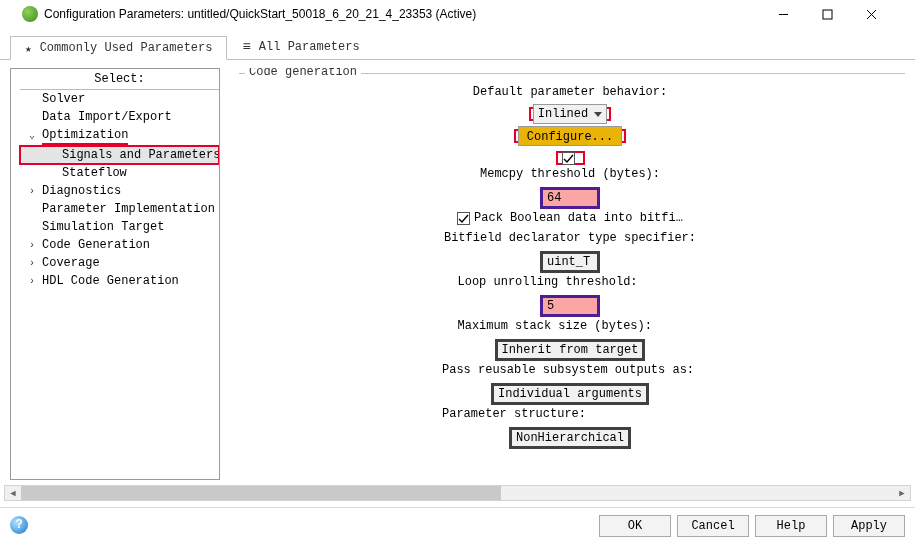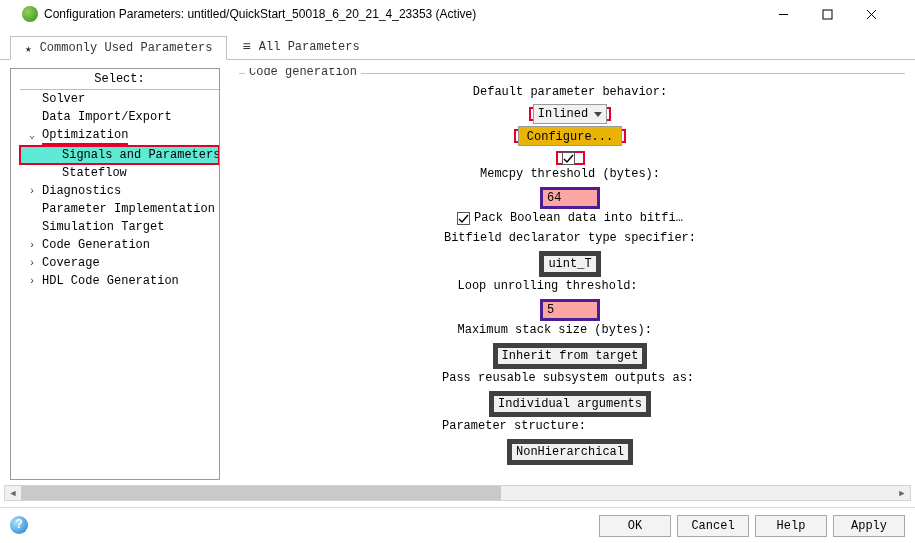--- a/index.html
+++ b/index.html
@@ -89,21 +89,21 @@
   .nav-item.child { padding-left: 42px; }
   .nav-item .expander {
     position: absolute;
     left: 6px; top: 2px;
     width: 12px; height: 12px;
     font-size: 10px;
     color: #333;
     text-align:center;
   }
   .nav-item.highlighted {
-    background: #5eead4;
+    background: #e5e5e5;
   }
   .red-box { outline: 2px solid #e4002b; outline-offset: -1px;}
   .red-underline { border-bottom: 2px solid #e4002b; display:inline-block; padding-bottom:0px;}
   
   .form-col {
     flex: 1;
     position: relative;
     overflow: hidden;
   }
   .fieldset {
@@ -158,21 +158,21 @@
     background:#fff;
     cursor:default;
   }
   .checkbox svg{width:11px;height:11px;}
   .check-label{display:inline-flex;align-items:center;cursor:default;}
   .text-input{
     border:3px solid #4c1d95; height:21px; padding:1px 4px; background:#fca5a5;
     flex:1; min-width:60px;
   }
   .dd-input{
-    border:5px solid #404040; height:15px; padding:1px 4px; background:#f1f1f1;
+    border:3px solid #404040; height:15px; padding:1px 4px; background:#f1f1f1;
     flex:1; min-width:60px;
   }
   .red-group{border:2px solid #e4002b; display:inline-flex; align-items:center; padding:1px 2px; height:14px;}
   
   .hscroll {
     position:absolute; left:4px; right:4px; bottom:42px; height:16px;
     background:#f0f0f0; border:1px solid #d4d4d4;
     display:flex;
   }
   .hscroll .arrow{width:16px;display:flex;align-items:center;justify-content:center;font-size:9px;color:#666;}

